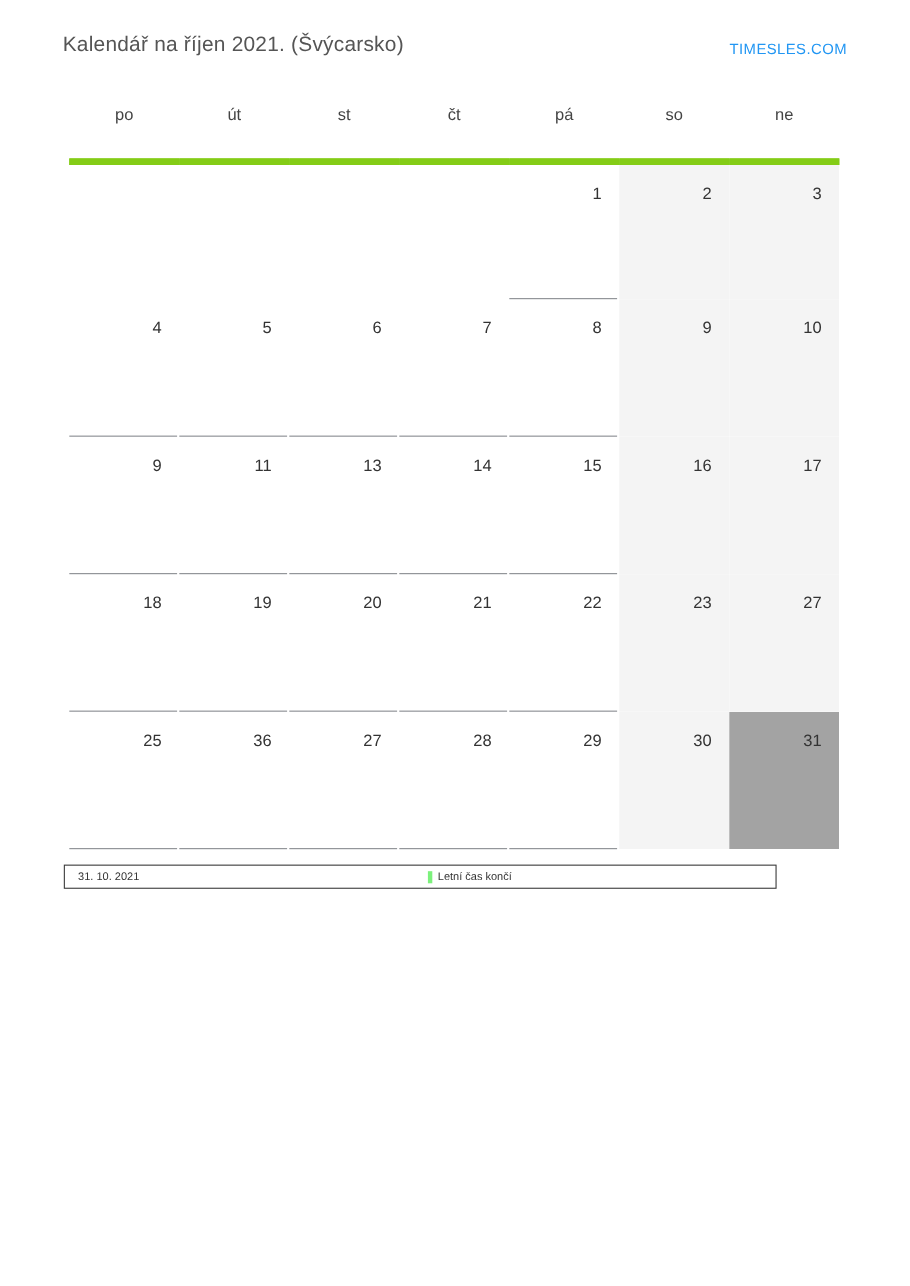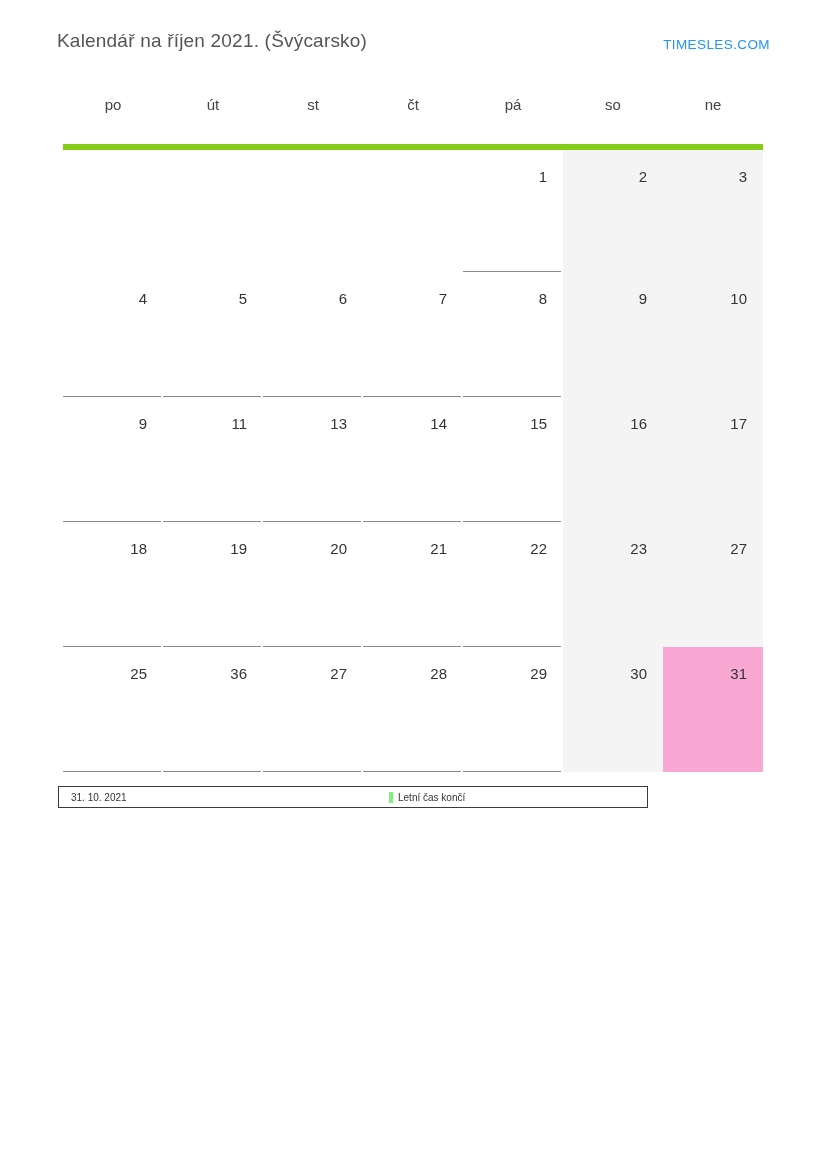--- a/index.html
+++ b/index.html
@@ -102,33 +102,33 @@
   tbody tr:last-child td .rule {
     bottom: 0;
   }
   td.weekend {
     background: #f4f4f4;
   }
   td.weekend .rule {
     border-bottom: none;
   }
   td.highlight {
-    background: #f9a8d4;
+    background: #a3a3a3;
   }
   td.highlight .rule { border-bottom: none; }
   td.empty .rule { border-bottom: none; }
 
   
 
   
   .legend {
     position: absolute;
     left: 58px;
     top: 786px;
-    width: 590px;
+    width: 648px;
     height: 22px;
     border: 1px solid #3a3a3a;
     box-sizing: border-box;
     display: flex;
     align-items: center;
     font-size: 10px;
     color: #333333;
   }
   .legend-date {
     padding-left: 12px;

